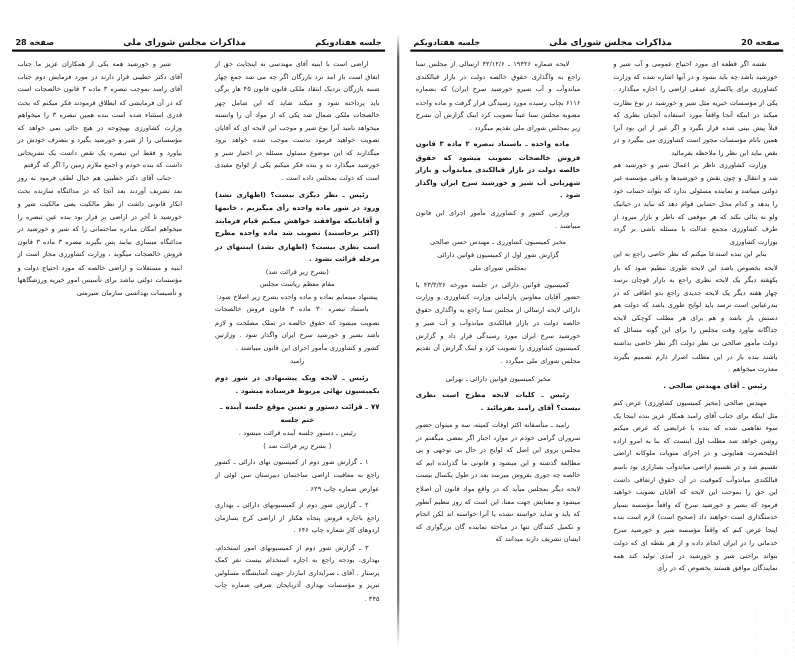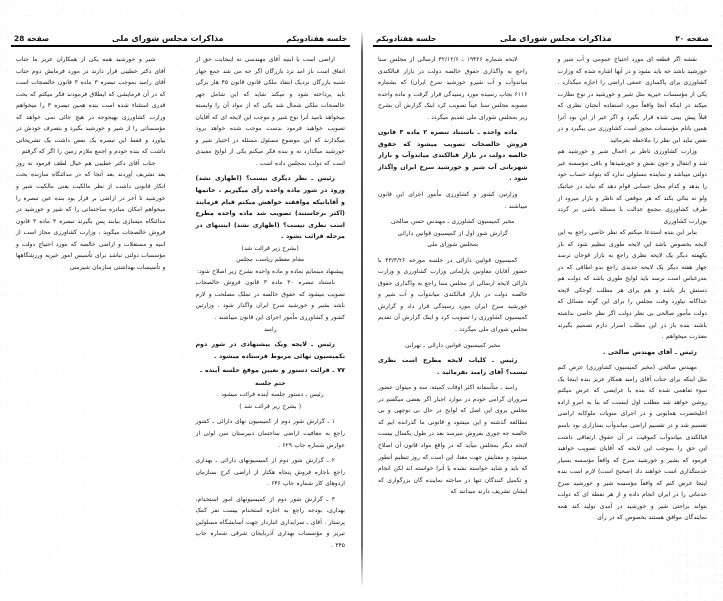--- a/index.html
+++ b/index.html
@@ -86,21 +86,21 @@
   .hdline{font-weight:bold;font-size:6.3px;}
 </style>
 </head>
 <body>
 
 <div id="scan">
 
   <div class="page" id="page-right">
 
     <div class="page-head">
-      <span class="hd-side">صفحه ۲۰</span>
+      <span class="hd-side">صفحه 20</span>
       <span class="hd-center">مذاکرات مجلس شورای ملی</span>
       <span class="hd-side">جلسه هفتادویکم</span>
     </div>
     <div class="head-rule"></div>
 
     <div class="cols">
 
       <div class="col outer">
         <p class="ind">لایحه شماره ۱۹۴۲۶ ـ ۴۲/۱۲/۶ ارسالی از مجلس سنا راجع به واگذاری حقوق خالصه دولت در بازار قبالکندی میاندوآب و آب شیرو خورشید سرخ ایران) که بشماره ۶۱۱۶ بچاپ رسیده مورد رسیدگی قرار گرفت و ماده واحده مصوبه مجلس سنا عیناً تصویب کرد اینک گزارش آن بشرح زیر بمجلس شورای ملی تقدیم میگردد .</p>
         <p class="ind sp hdline">ماده واحده ـ باستناد تبصره ۲ ماده ۳ قانون فروش خالصجات تصویب میشود که حقوق خالصه دولت در بازار قبالکندی میاندوآب و بازار شهربانی آب شیر و خورشید سرخ ایران واگذار شود .</p>

